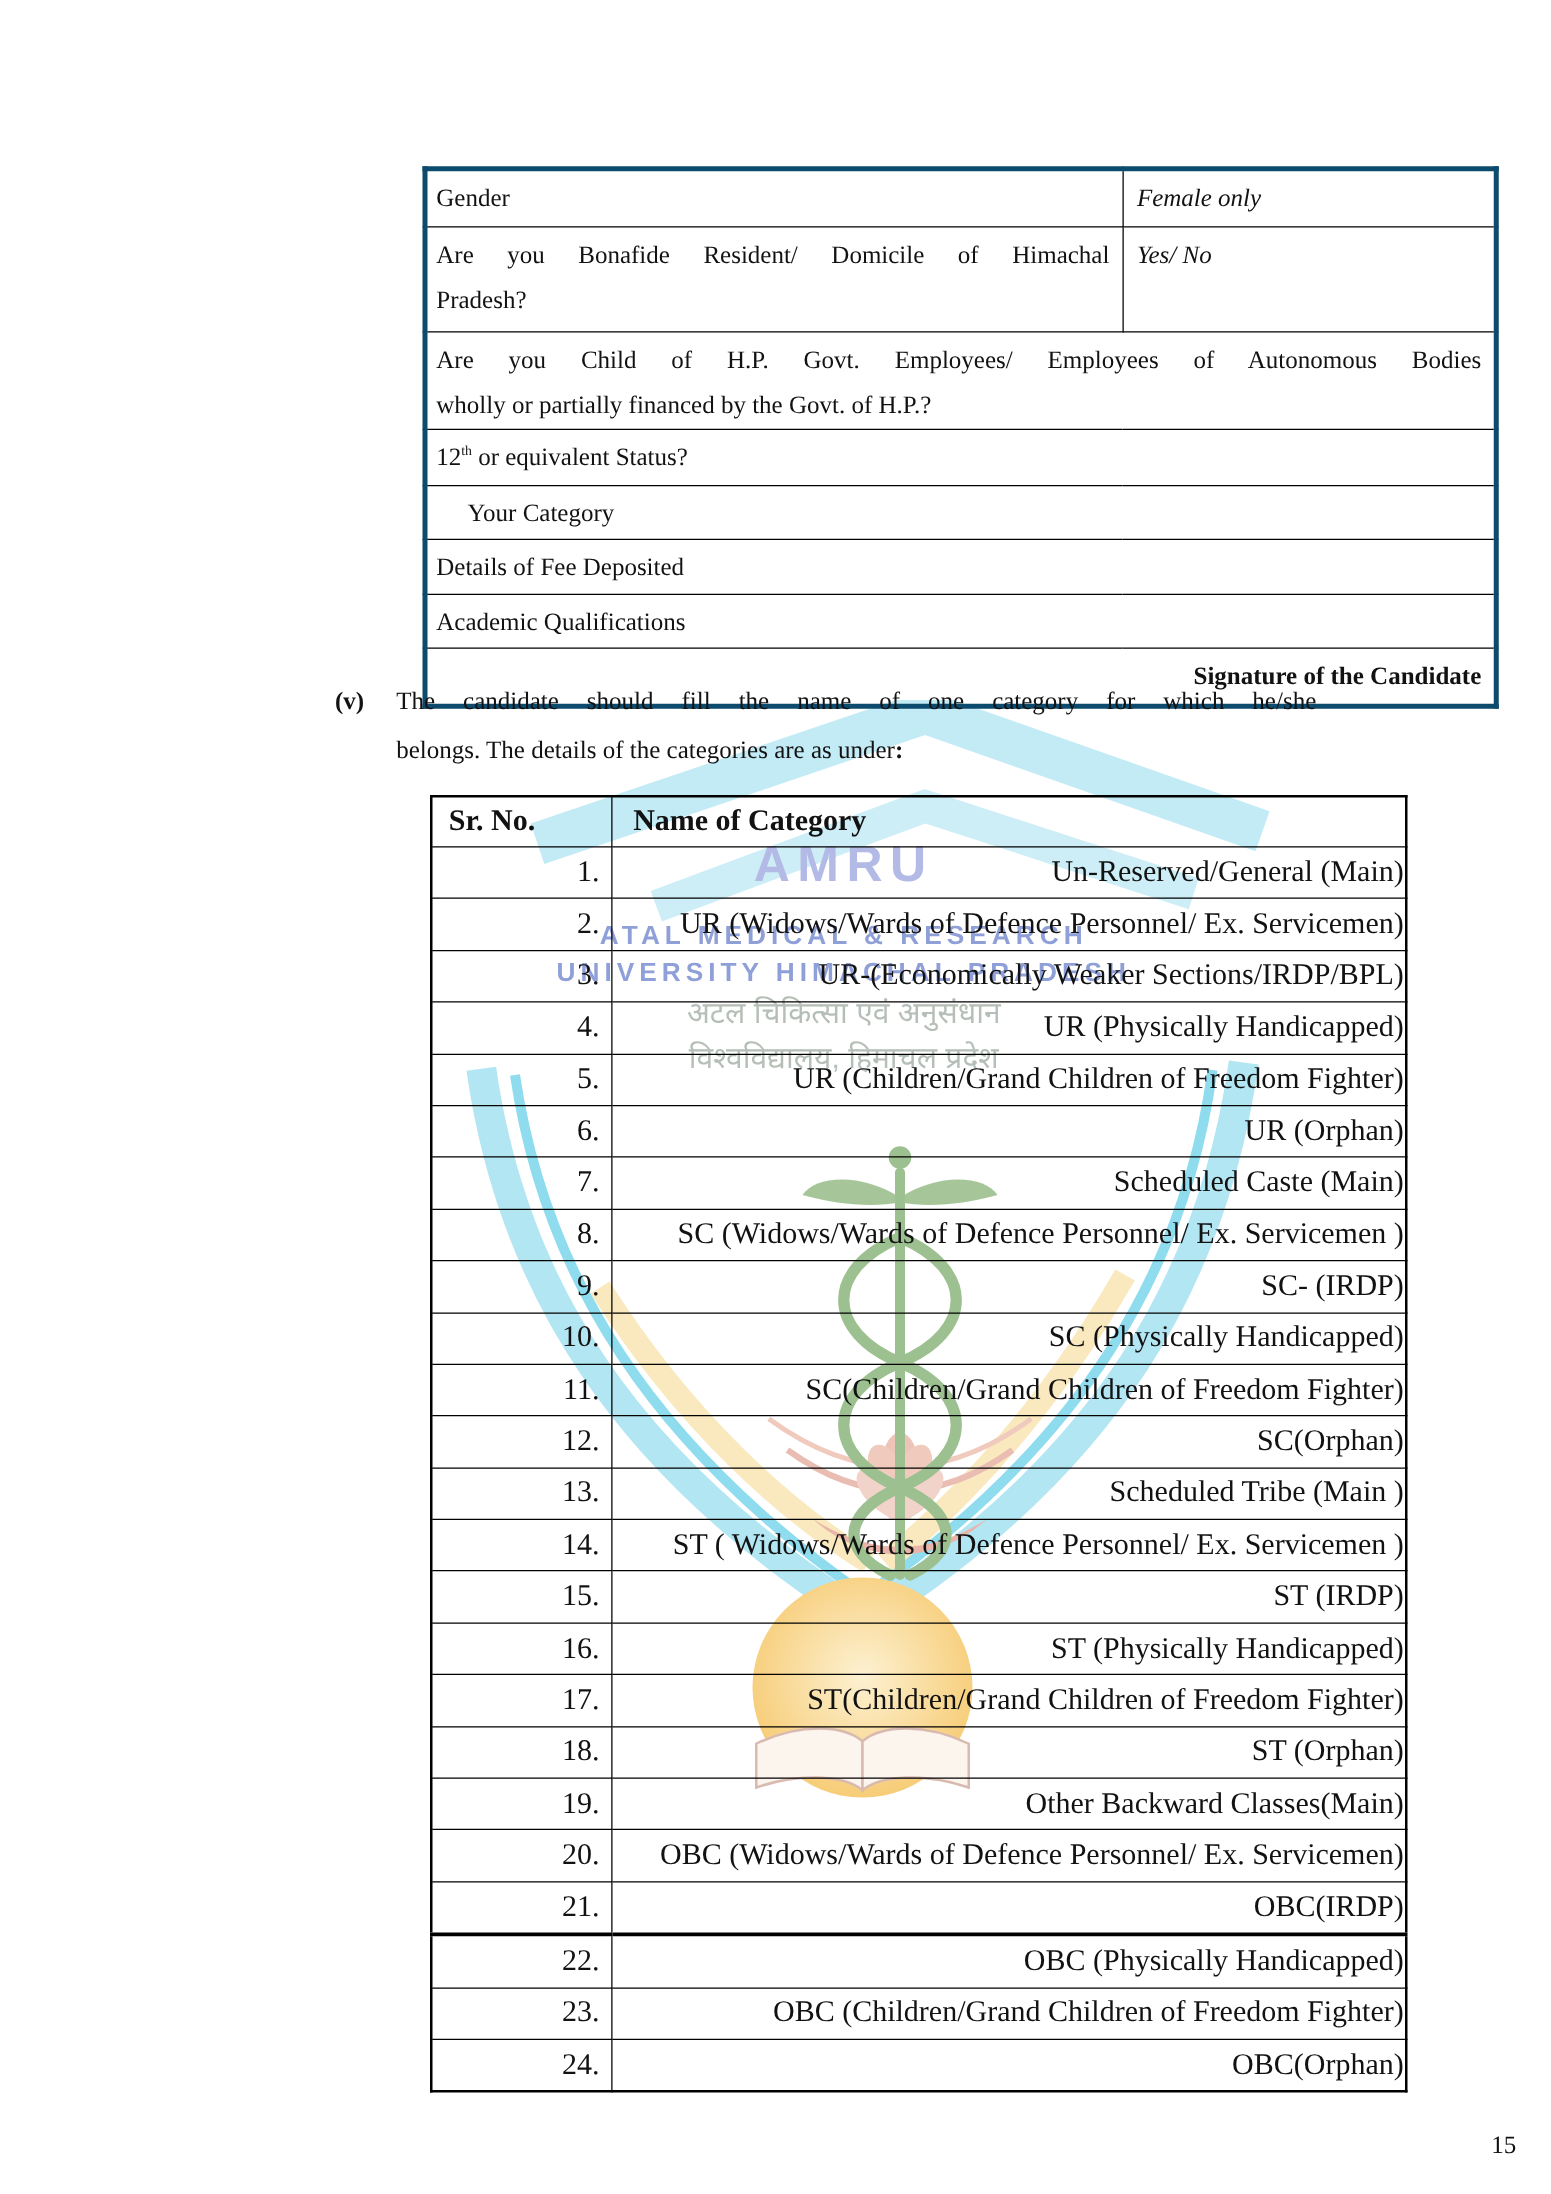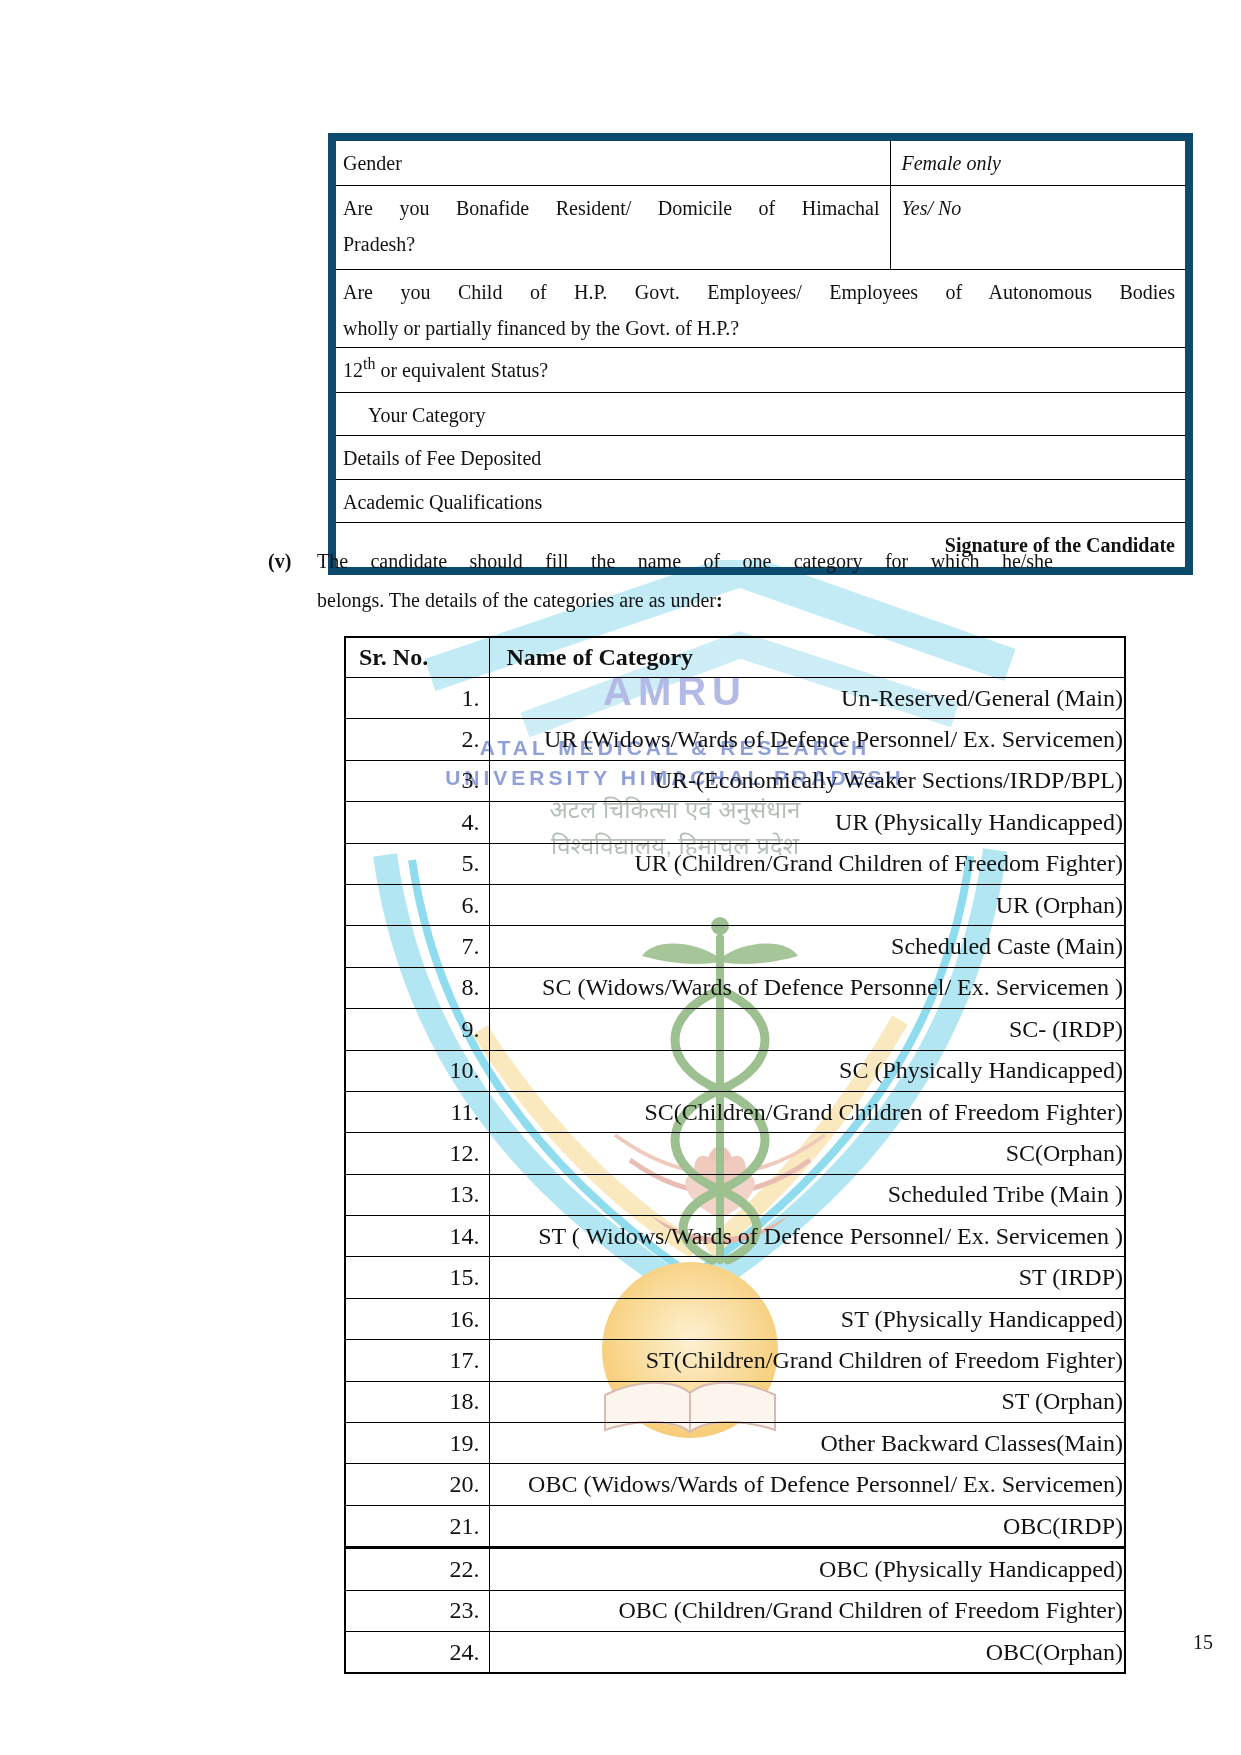--- a/index.html
+++ b/index.html
@@ -7,60 +7,60 @@
     width:1241px; height:1755px; background:#ffffff; position:relative;
     font-family:"Liberation Serif","DejaVu Serif",serif; color:#121212;
     overflow:hidden;
   }
   table { border-collapse:collapse; background:transparent; }
 
   
   .watermark { position:absolute; left:330px; top:560px; width:720px; height:900px; }
 
   
-  .summary-table { position:absolute; left:328px; top:133px; width:857px; border:8px solid #0c4a6e; table-layout:fixed; }
+  .summary-table { position:absolute; left:338px; top:133px; width:857px; border:4px solid #0c4a6e; table-layout:fixed; }
   .summary-table col.c1 { width:558px; }
   .summary-table col.c2 { width:299px; }
   .summary-table td {
     border:1px solid #000; vertical-align:top;
     padding:4px 10px 0 7px; font-size:20px; line-height:36px;
   }
   .summary-table td.val { padding-left:11px;font-style:italic; }
   tr.r1 td { height:40px; }
   tr.r2 td { height:79px; }
   tr.r3 td { height:73px; }
   tr.r4 td { height:40px; }
   tr.r5 td { height:38px;padding-left:32px; }
   tr.r6 td { height:39px; }
   tr.r7 td { height:38px; }
   tr.r8 td { height:40px;margin-left:35px; }
   .j-line { display:block; text-align:justify; text-align-last:justify; }
   .sig-cell { text-align:right; font-weight:bold; padding-right:10px; }
-  sup.ord { font-size:16px; line-height:0; vertical-align:super; }
+  sup.ord { font-size:11px; line-height:0; vertical-align:super; }
 
   
   .clause { position:absolute; left:268px; top:542px; font-size:20px; line-height:39px; }
   .clause-label { position:absolute; left:0; top:0; font-weight:bold; }
   .clause-text { margin-left:49px; width:736px; }
   .clause-text .colon { font-weight:bold; }
 
   
   .category-table { position:absolute; left:344px; top:636px; border:2px solid #000; table-layout:fixed; }
   .category-table col.c1 { width:144px; }
   .category-table col.c2 { width:636px; }
   .category-table th, .category-table td { border:1px solid #000; font-size:24px; vertical-align:middle; }
   .category-table th { height:37px; font-weight:bold; text-align:left; }
   .category-table th.sr-h { padding-left:13px; }
   .category-table th.nm-h { padding-left:17px;border-radius:15px; }
   .category-table td { height:38.4px;text-align:right; }
   .category-table td.sr { text-align:right; padding-right:9px; }
   .category-table td.nm { padding-left:16px; }
   .category-table tr.page-split td { border-top-width:3px; }
 
-  .page-number { position:absolute; left:1193px; top:1631px; font-size:20px; }
+  .page-number { position:absolute; left:1193px; top:1705px; font-size:20px; }
 </style>
 </head>
 <body>
 
 <div class="page">
 
   <svg class="watermark" viewBox="0 0 720 900" xmlns="http://www.w3.org/2000/svg" aria-hidden="true">
     <defs>
       <radialGradient id="sun-grad" cx="50%" cy="45%" r="60%">
         <stop offset="0%" stop-color="#fdf1d2"></stop>

